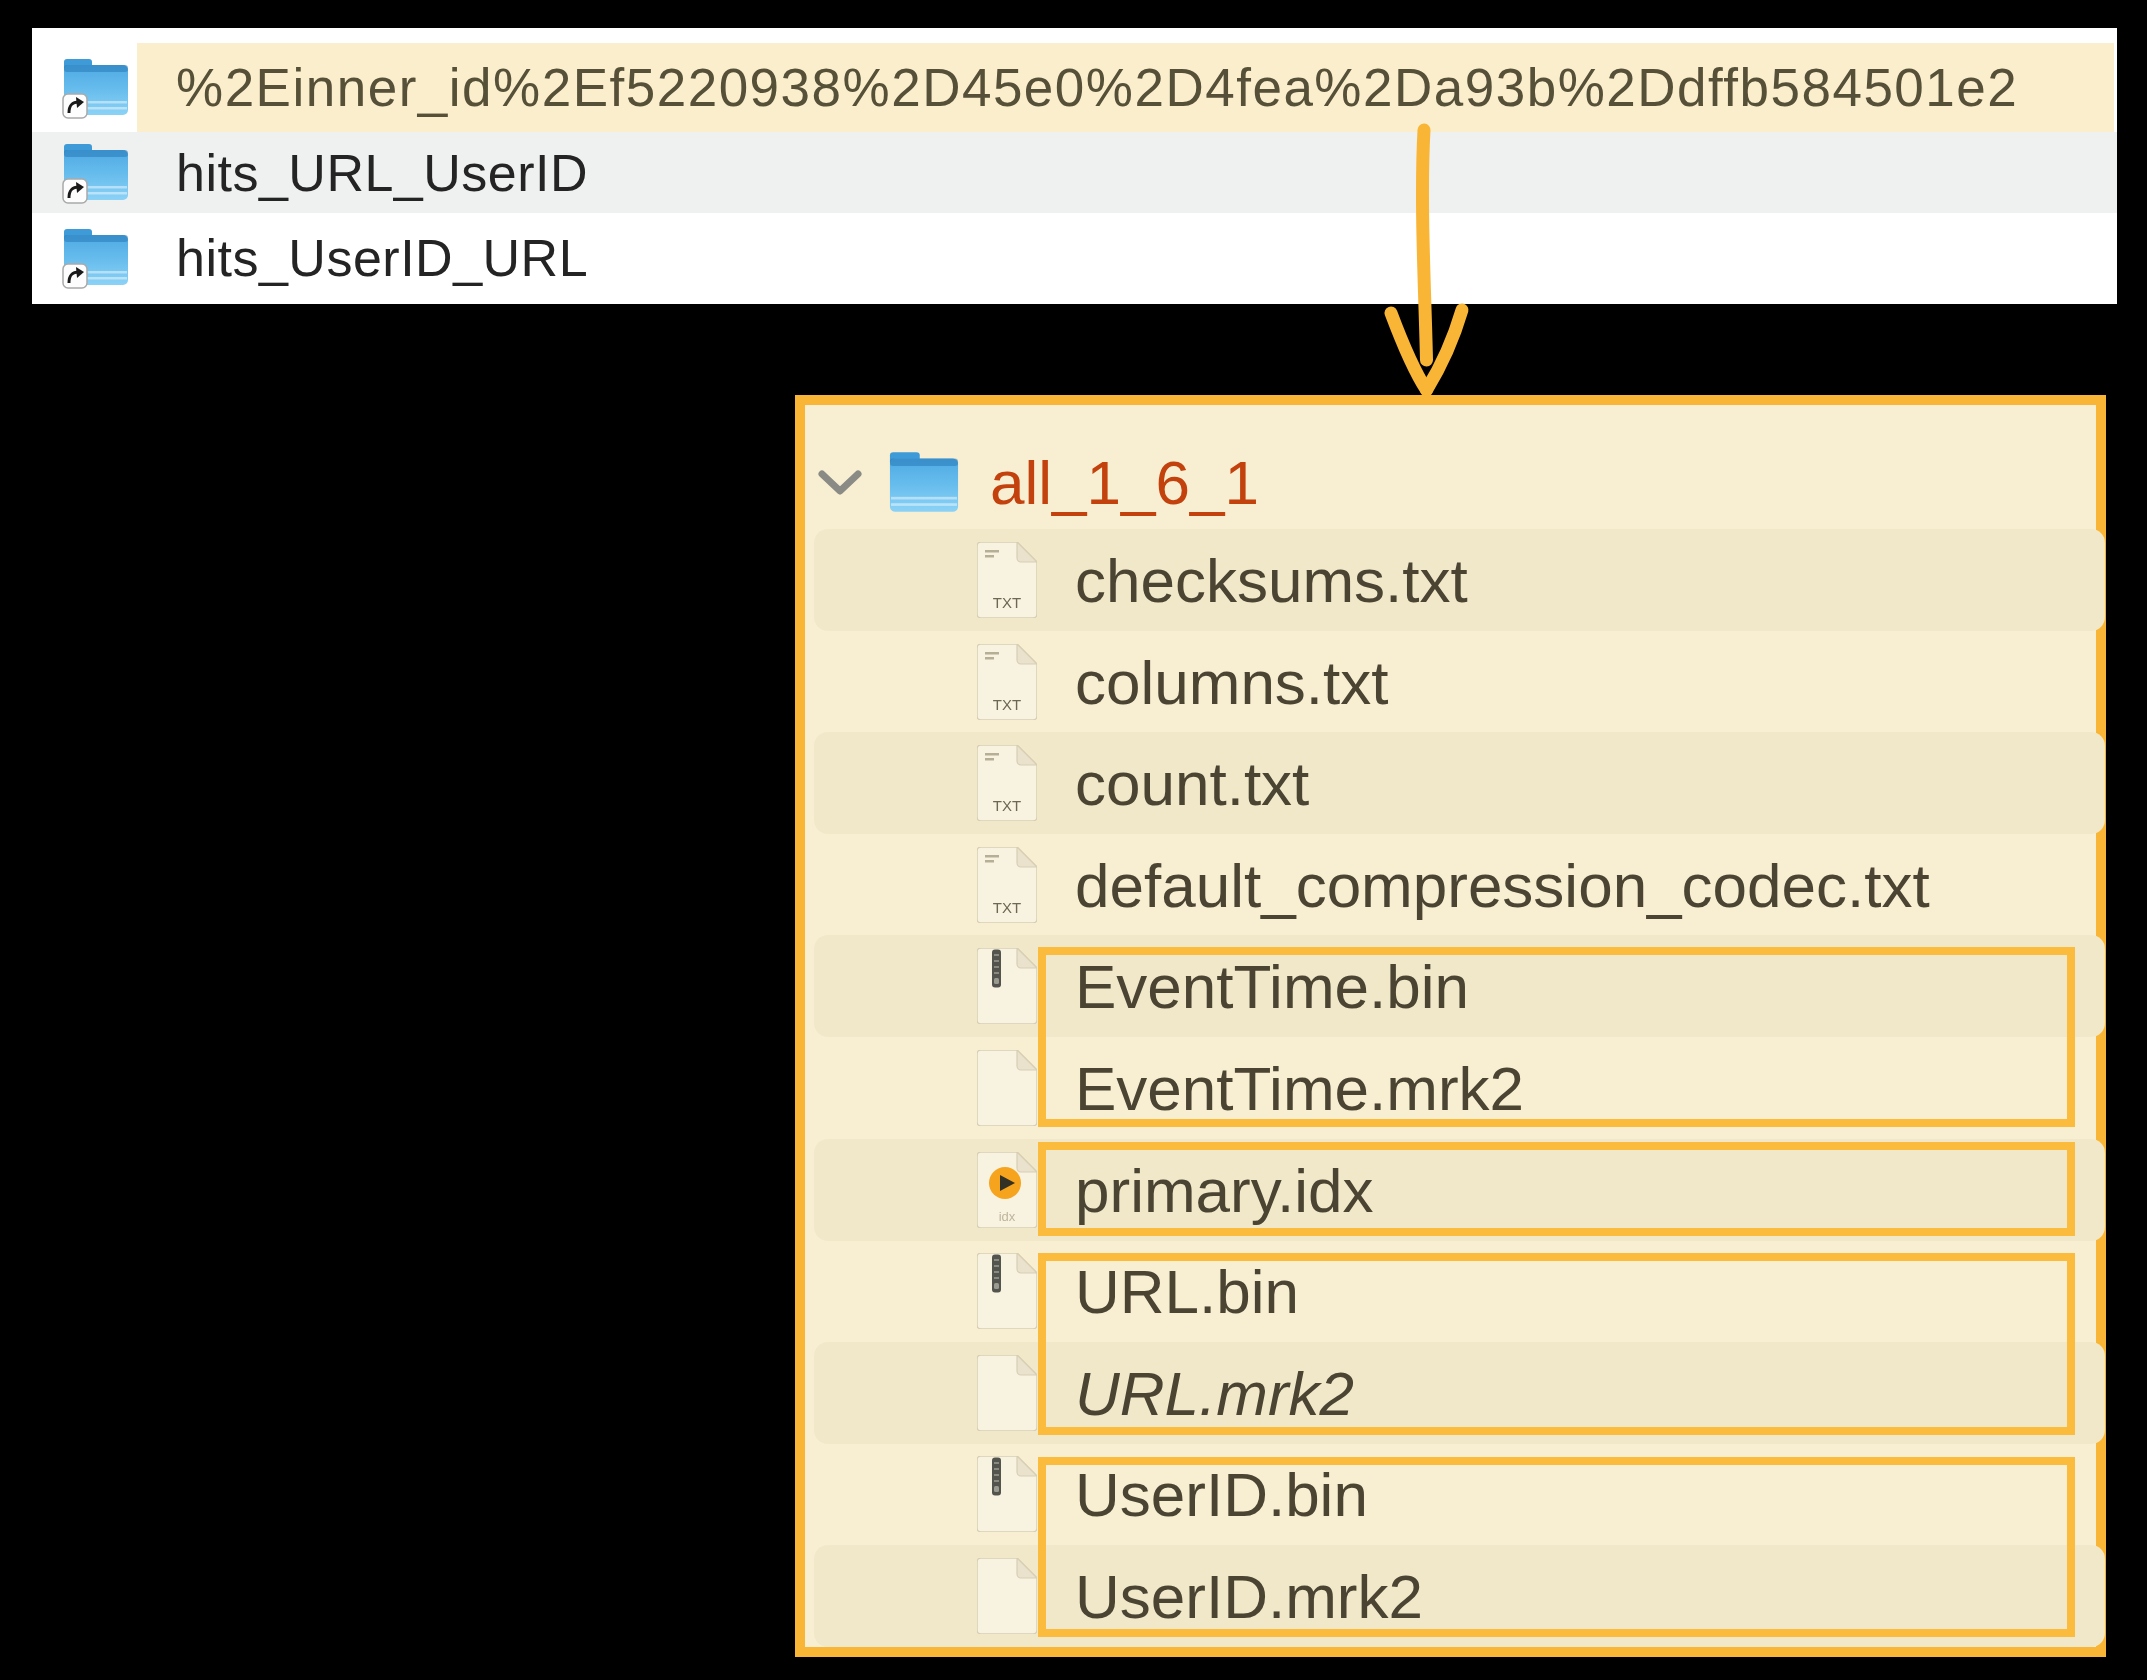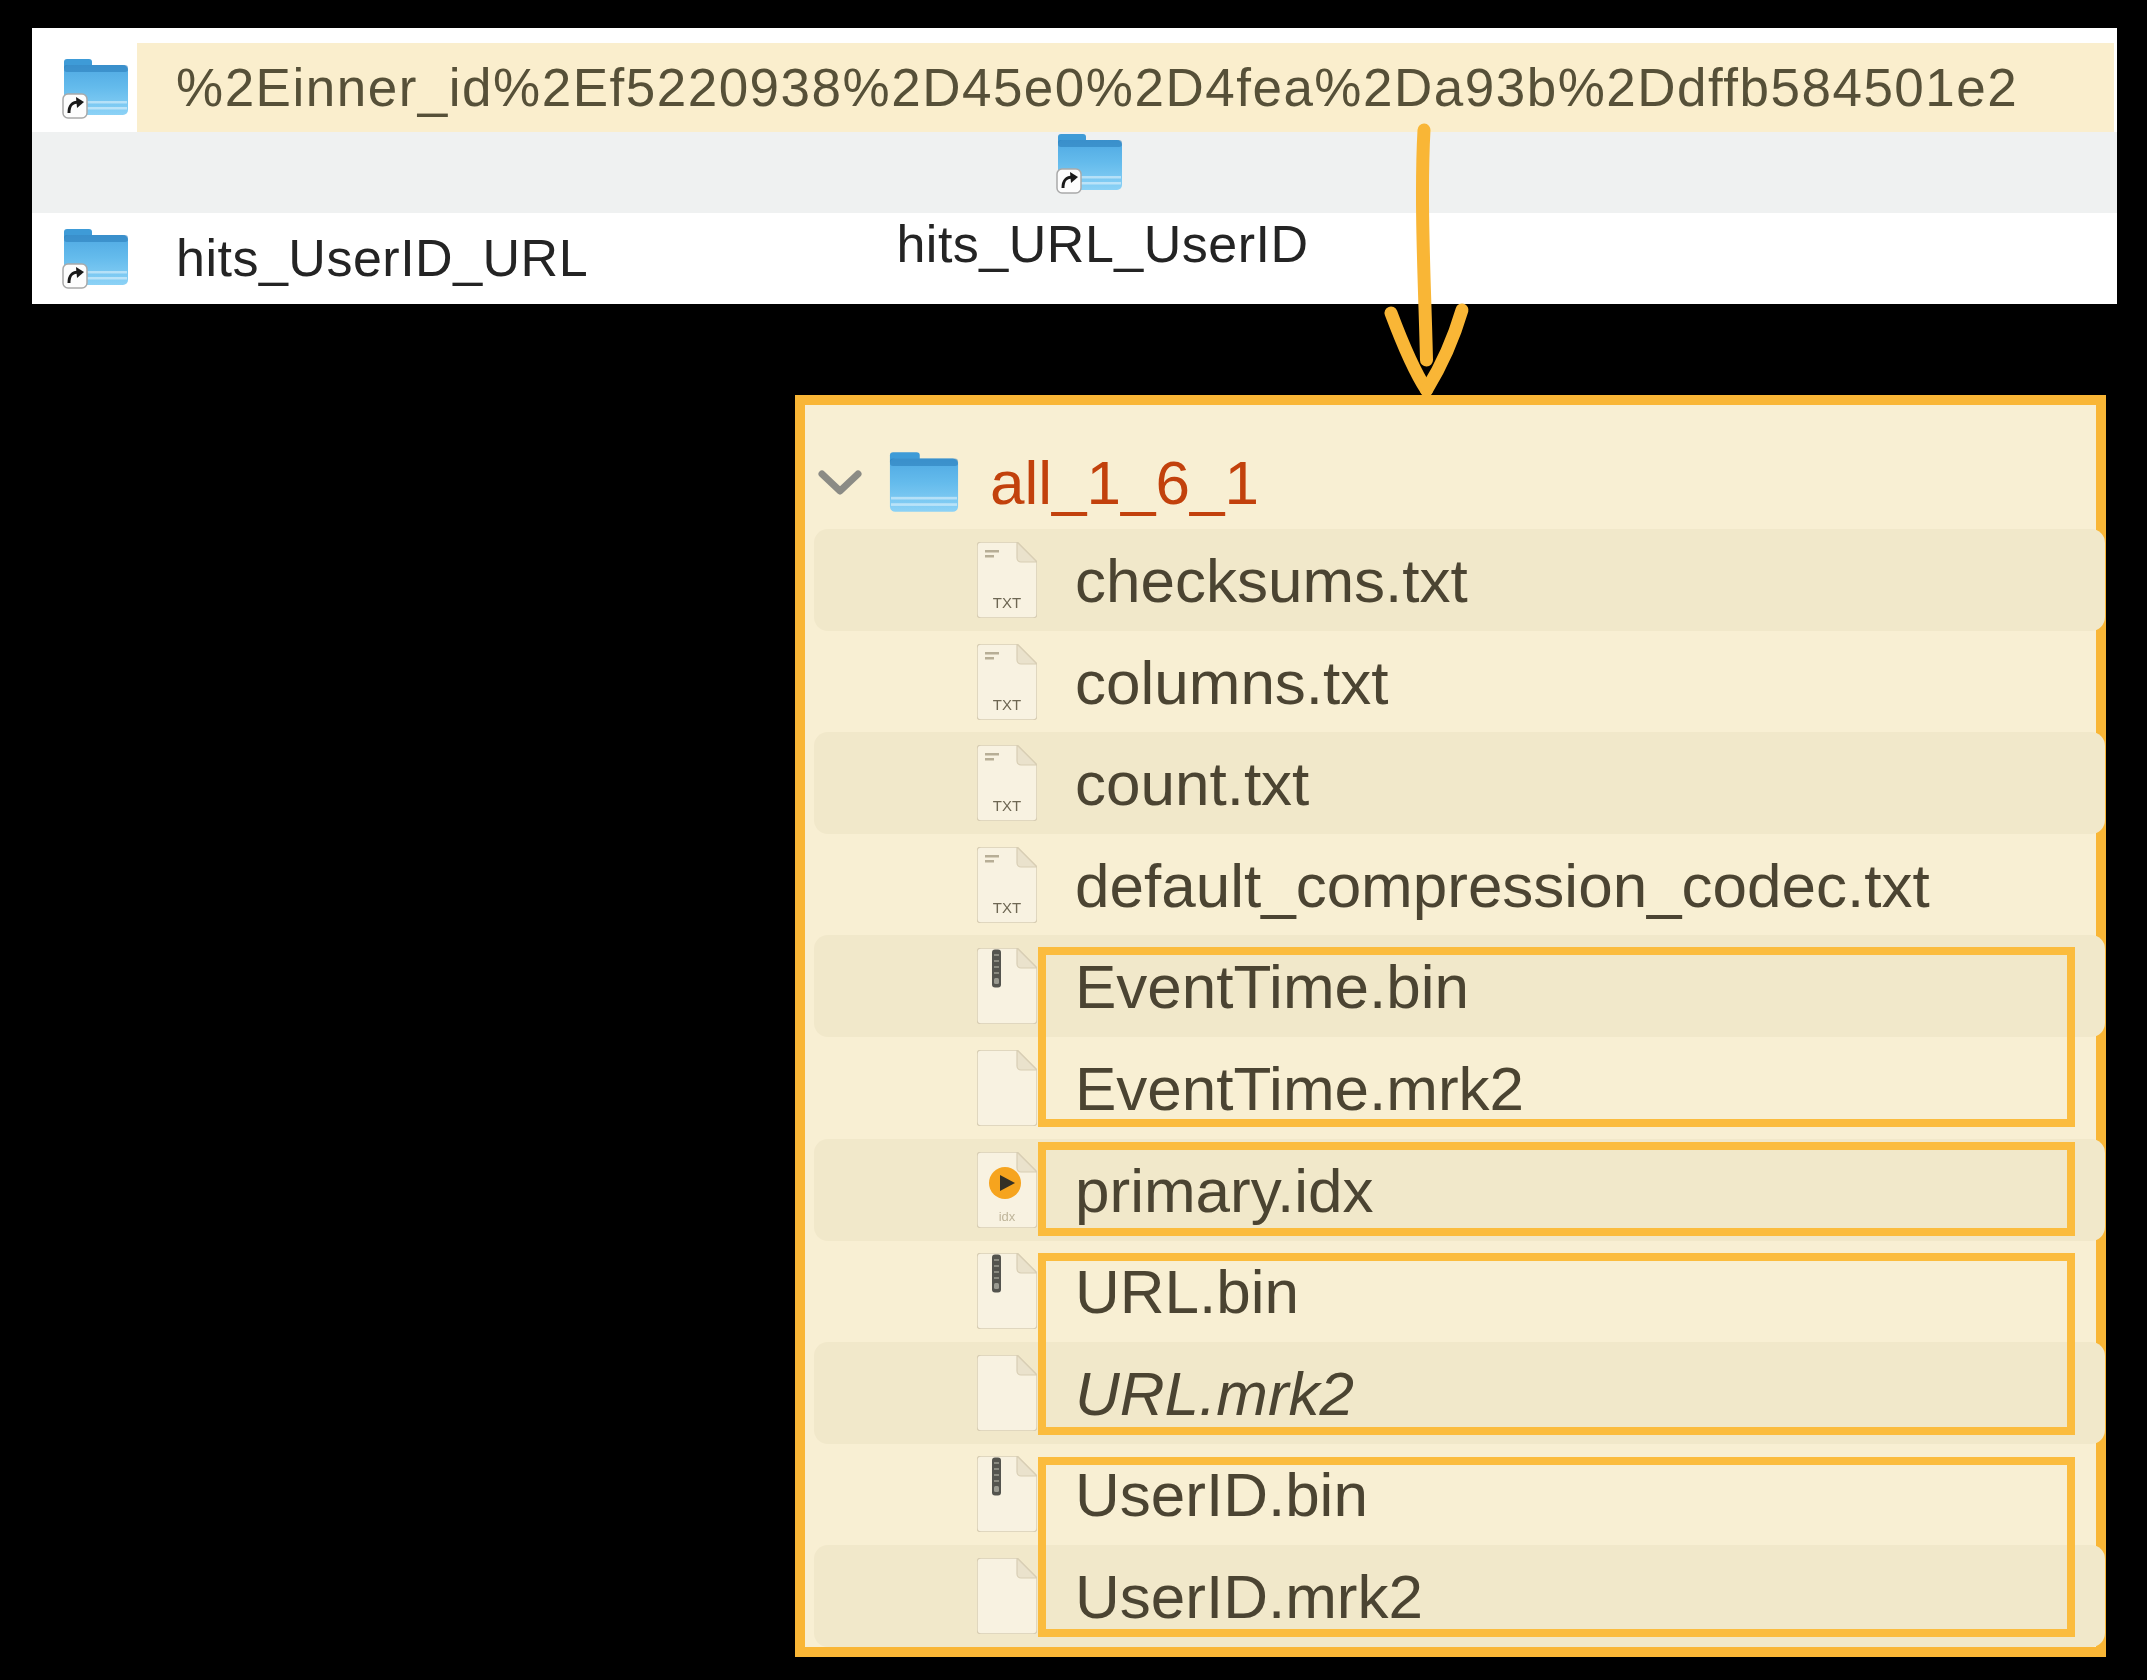--- a/index.html
+++ b/index.html
@@ -5,21 +5,21 @@
   html,body{margin:0;padding:0;}
   body{
     width:2147px;height:1680px;position:relative;background:#000;overflow:hidden;
     font-family:"Liberation Sans","DejaVu Sans",sans-serif;
   }
   
   .top-panel{position:absolute;left:32px;top:28px;width:2085px;height:276px;background:#fff;}
   .tp-row{position:absolute;left:0;width:100%;display:flex;align-items:center;padding-left:30px;box-sizing:border-box;gap:20px;}
   .tp-row .sel-bg{position:absolute;left:105px;right:3px;top:0;bottom:0;background:#FAEECD;z-index:0;}
   .tp-row.r0{top:15px;height:89px;}
-  .tp-row.r1{top:104px;height:81px;background:#EFF1F1;flex-direction:column;}
+  .tp-row.r1{top:104px;height:81px;background:#EFF1F1;}
   .tp-row.r2{top:185px;height:89px;}
   .tp-row .ficon{position:relative;z-index:1;flex:0 0 auto;}
   .tp-row .lbl{position:relative;z-index:1;margin-left:26px;font-size:52px;color:#242424;white-space:nowrap;letter-spacing:0.5px;}
   .tp-row.r0 .lbl{color:#565038;font-size:53px;letter-spacing:1.5px;}
   
   .arrow-svg{position:absolute;left:1370px;top:122px;z-index:5;}
   
   .tree-panel{position:absolute;left:795px;top:395px;width:1311px;height:1262px;
     box-sizing:border-box;border:10px solid #F9B636;background:#F8EFD3;}
   .tree-header{position:absolute;left:0;top:30px;height:95px;width:100%;display:flex;align-items:center;padding-left:13px;box-sizing:border-box;}

